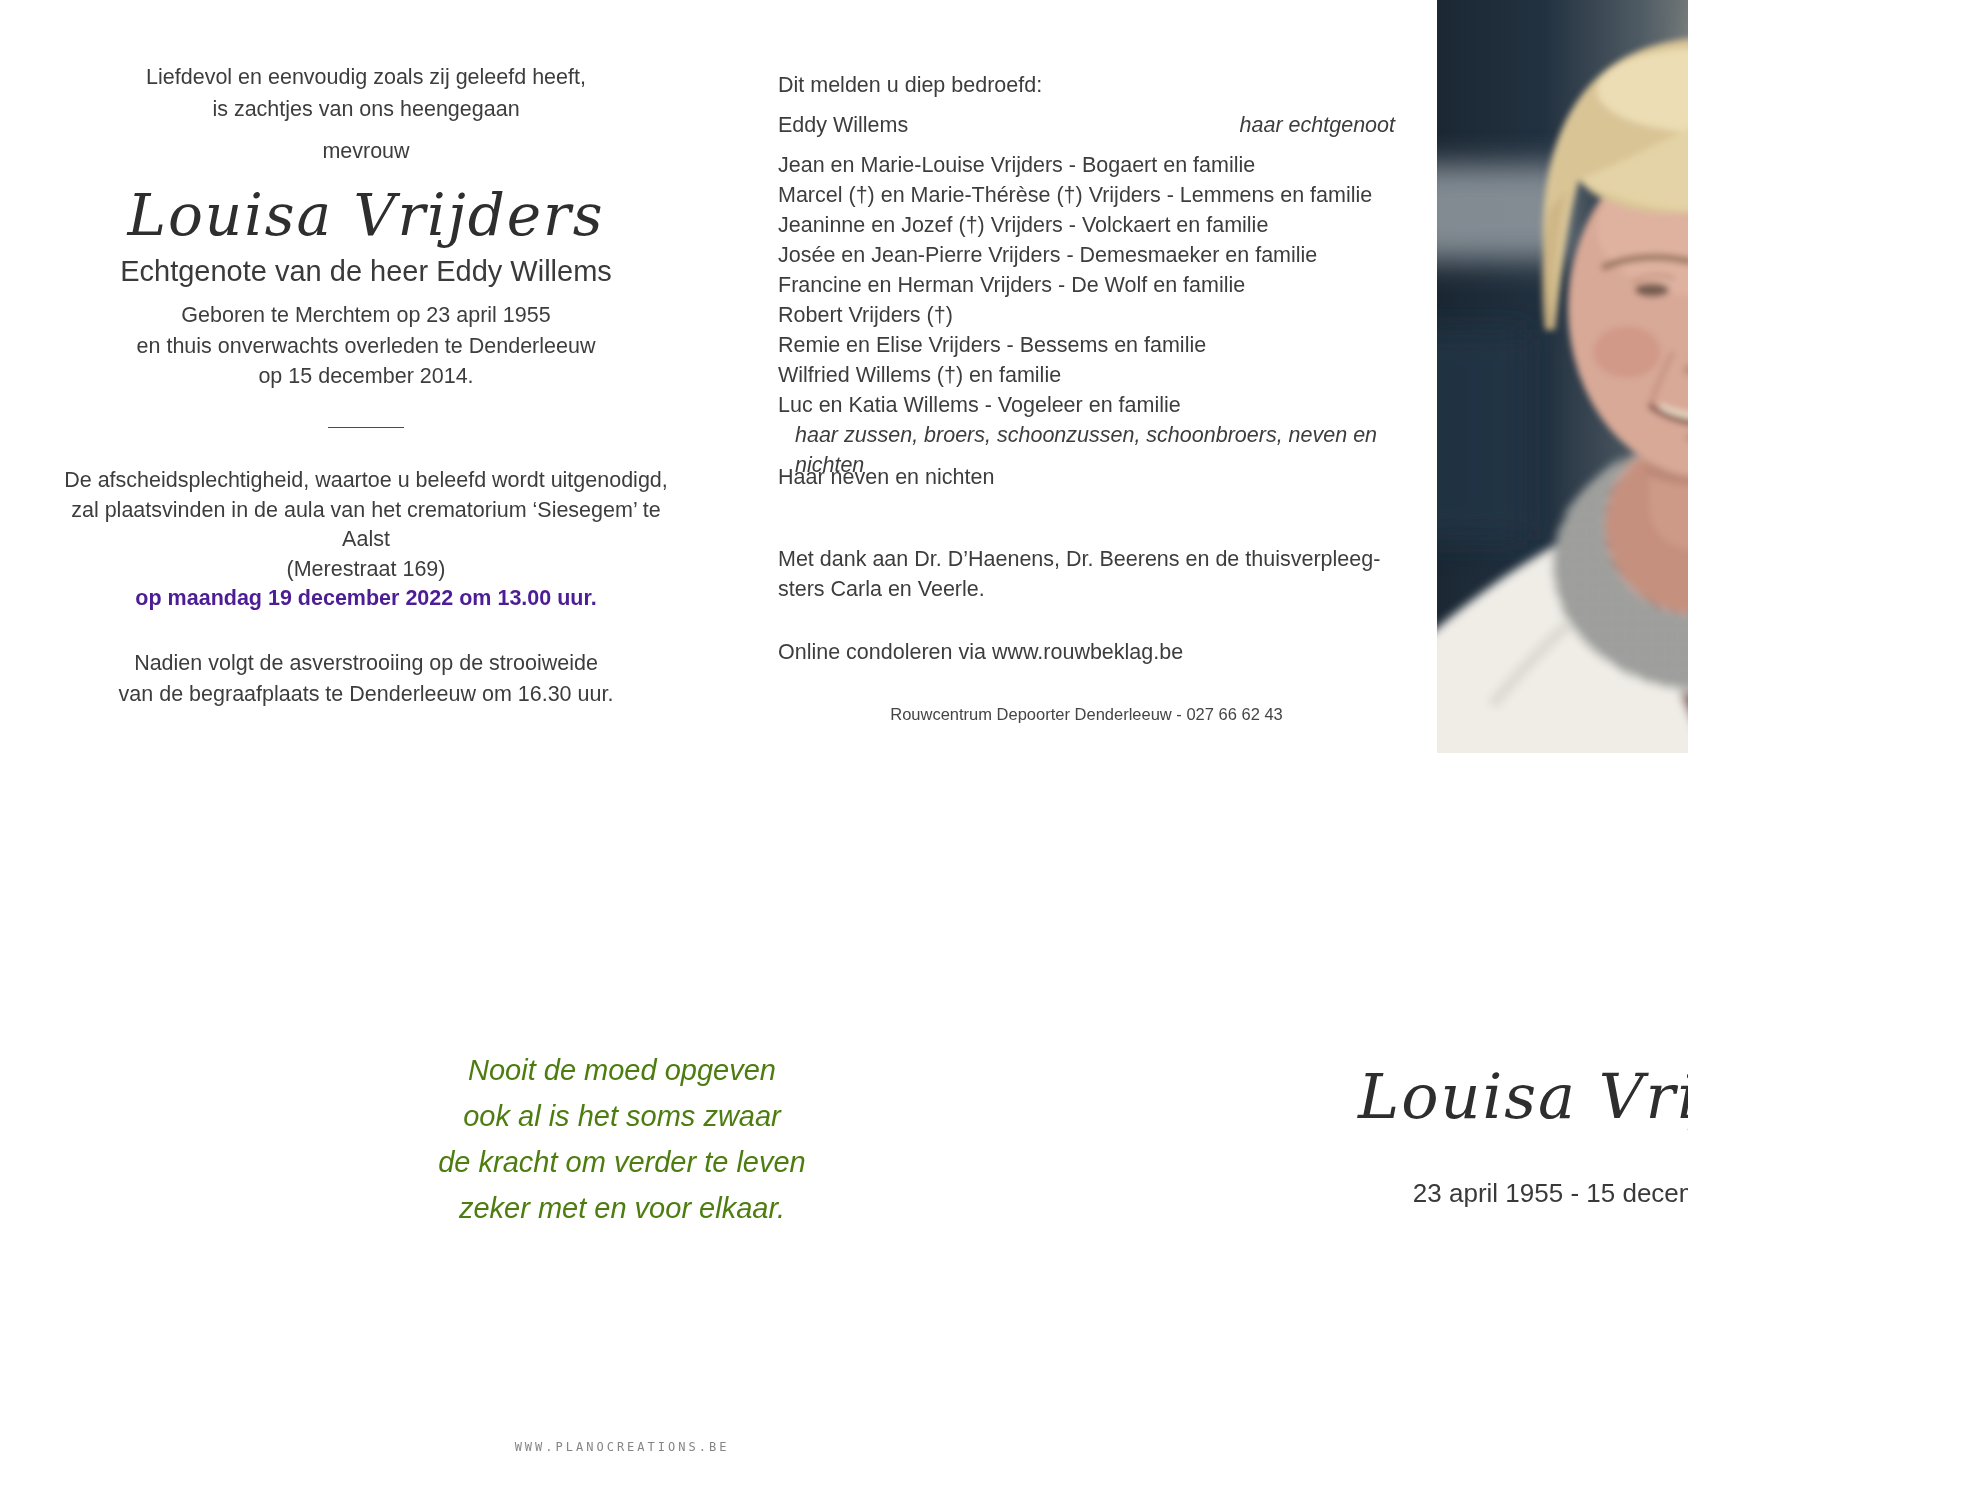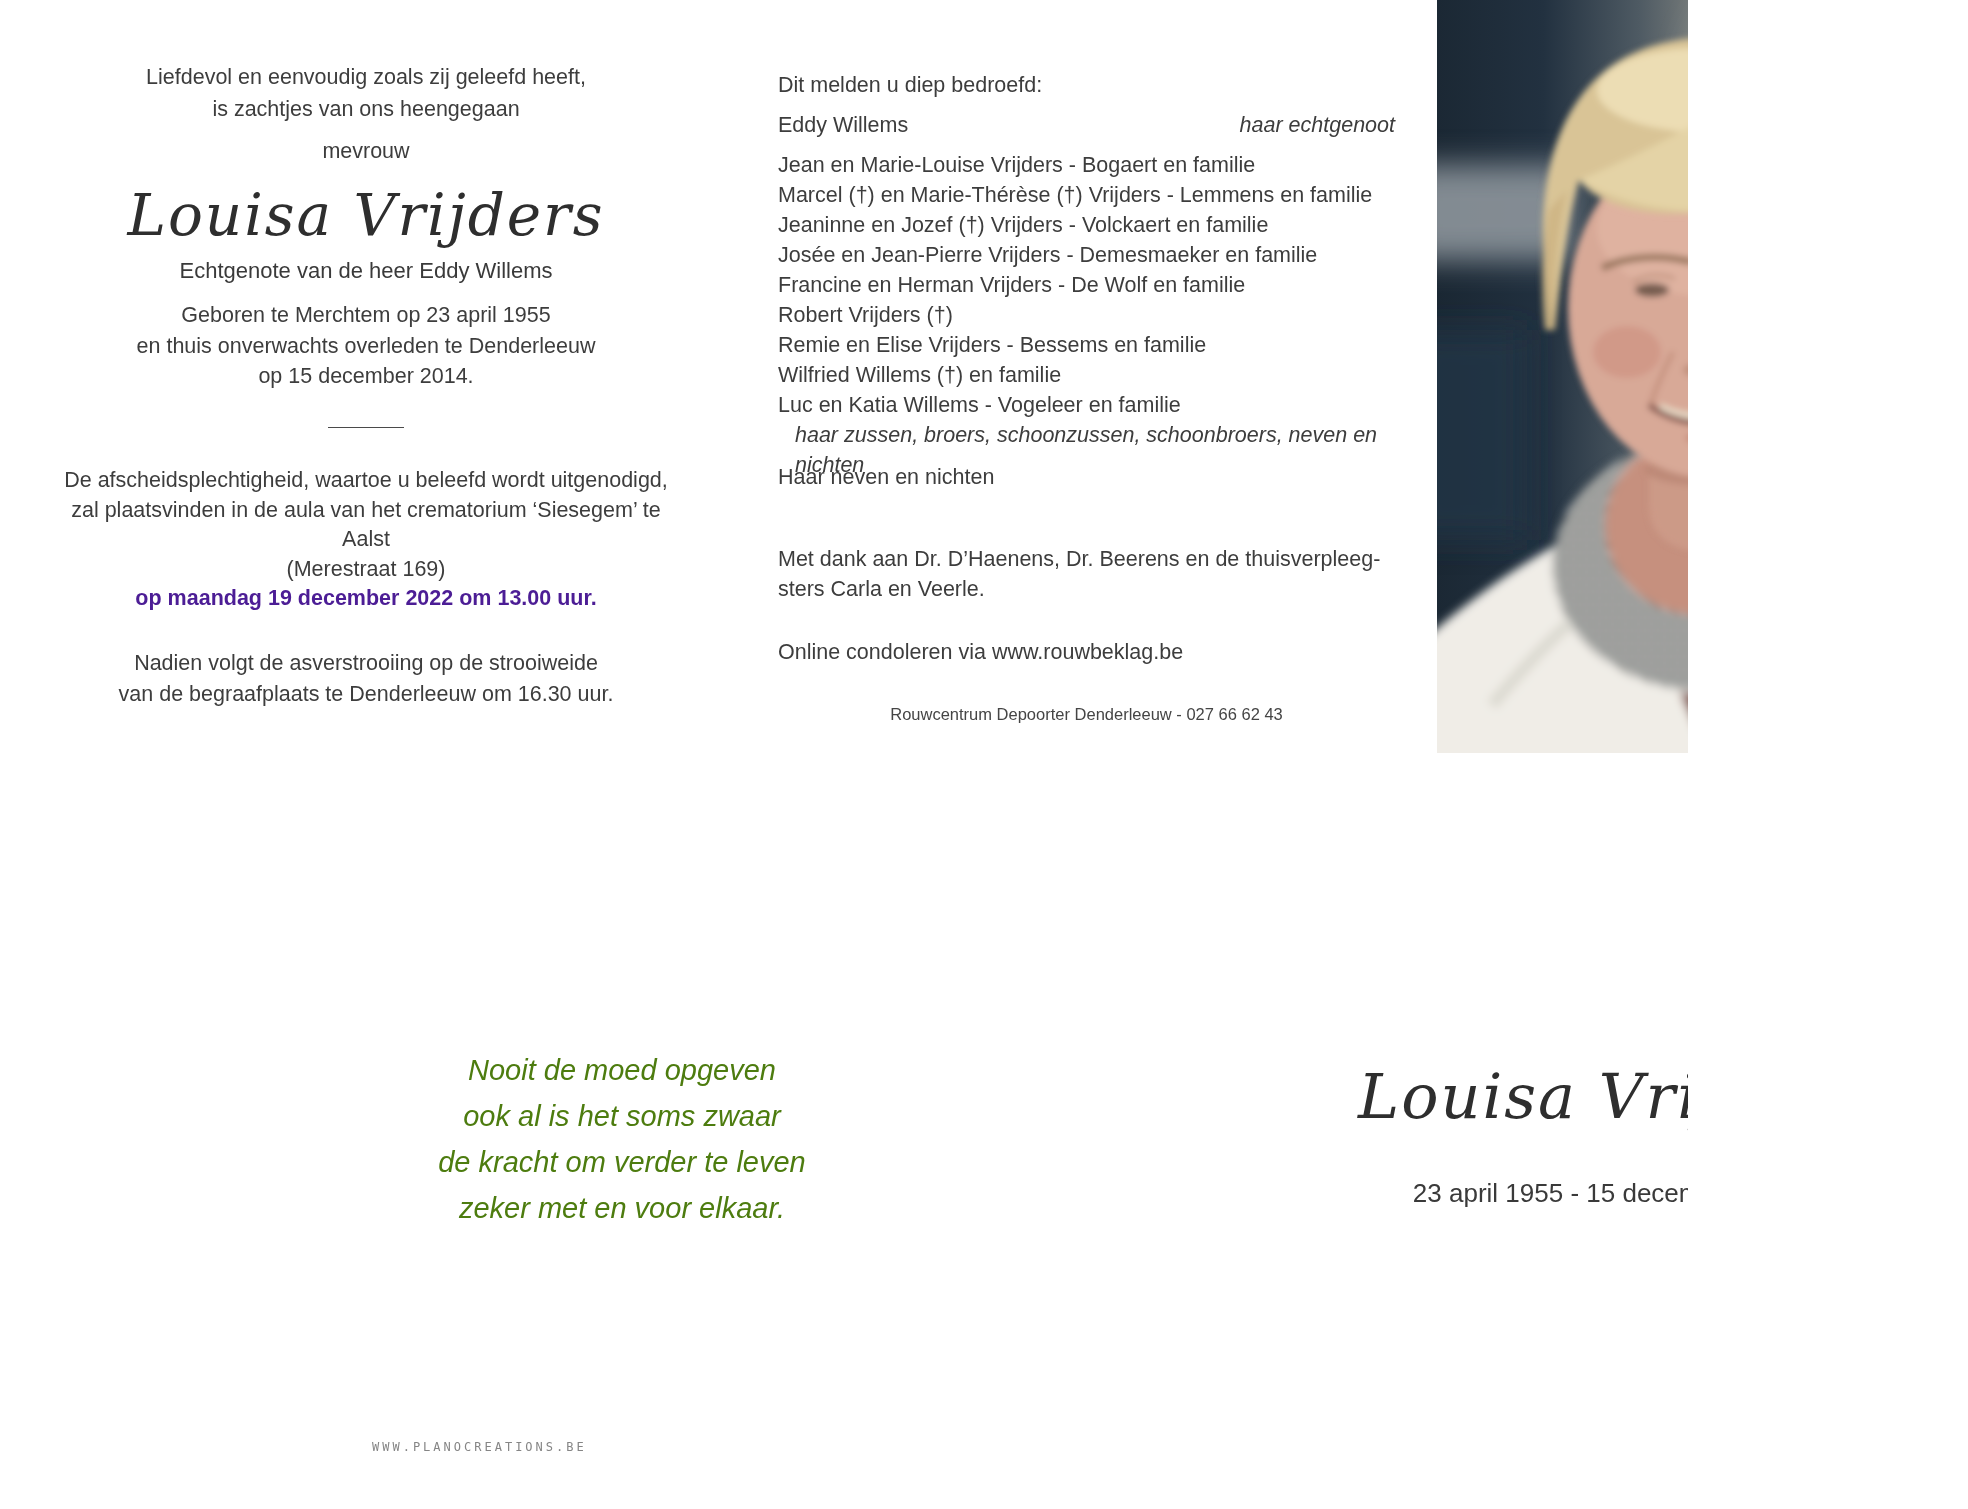--- a/index.html
+++ b/index.html
@@ -11,21 +11,21 @@
   
   .left-col{position:absolute;left:54px;top:0;width:624px;height:760px;text-align:center;}
   .left-col .line{font-size:21.5px;}
   .l-intro{top:61px;left:0;right:0;line-height:32px;}
   .l-mevrouw{top:136px;left:0;right:0;line-height:30px;font-size:21.5px;}
   .script{
     font-family:"DejaVu Serif","Liberation Serif",serif;font-style:italic;
     color:#2e2e2e;letter-spacing:2px;white-space:nowrap;
   }
   .l-name{top:175px;left:0;right:0;font-size:58px;line-height:80px;}
-  .l-echtgenote{top:254px;left:0;right:0;font-size:22px;line-height:34px;color:#3a3a3a;}
+  .l-echtgenote{top:254px;left:0;right:0;font-size:29px;line-height:34px;color:#3a3a3a;}
   .l-geboren{top:300px;left:0;right:0;line-height:30.5px;font-size:21.5px;}
   .l-divider{top:427px;left:50%;width:76px;margin-left:-38px;border-top:1.6px solid #4a4a4a;height:0;}
   .l-ceremony{top:466px;left:0;right:0;line-height:29.6px;font-size:21.5px;}
   .l-crematie{top:602px;left:0;right:0;line-height:30px;font-size:21.5px;}
   .l-nadien{top:648px;left:0;right:0;line-height:30.5px;font-size:21.5px;}
   .bold{font-weight:700;color:#4c1d95;}
   
   .mid-col{position:absolute;left:778px;top:0;width:617px;height:780px;text-align:left;font-size:21.5px;}
   .m-header{top:70px;left:0;right:0;line-height:30px;}
   .m-spouse{top:110px;left:0;right:0;line-height:30px;display:flex;justify-content:space-between;}
@@ -37,21 +37,21 @@
   .m-condoleren{top:637px;left:0;right:0;line-height:30px;}
   .m-rouwcentrum{top:702px;left:0;right:0;line-height:24px;font-size:16.5px;text-align:center;color:#454545;}
   .it{font-style:italic;}
   
   .poem{position:absolute;left:372px;top:1047px;width:500px;text-align:center;
         font-style:italic;font-size:29px;line-height:46px;color:#4d7c0f;}
   .memorial-name{position:absolute;left:1358px;top:1058px;width:500px;text-align:center;
         font-size:62px;line-height:78px;}
   .memorial-dates{position:absolute;left:1358px;top:1180px;width:500px;text-align:center;
         font-size:26px;line-height:26px;color:#3a3a3a;}
-  .credit{position:absolute;left:372px;top:1440px;width:500px;text-align:left;
+  .credit{position:absolute;left:372px;top:1440px;width:500px;text-align:center;
         font-family:"DejaVu Sans Mono","Liberation Mono",monospace;
         font-size:12px;letter-spacing:3px;color:#858585;}
   
   .photo{position:absolute;left:1437px;top:0;width:531px;height:753px;overflow:hidden;}
   .photo svg{display:block;}
 </style>
 </head>
 <body>
 
 <div class="page">

